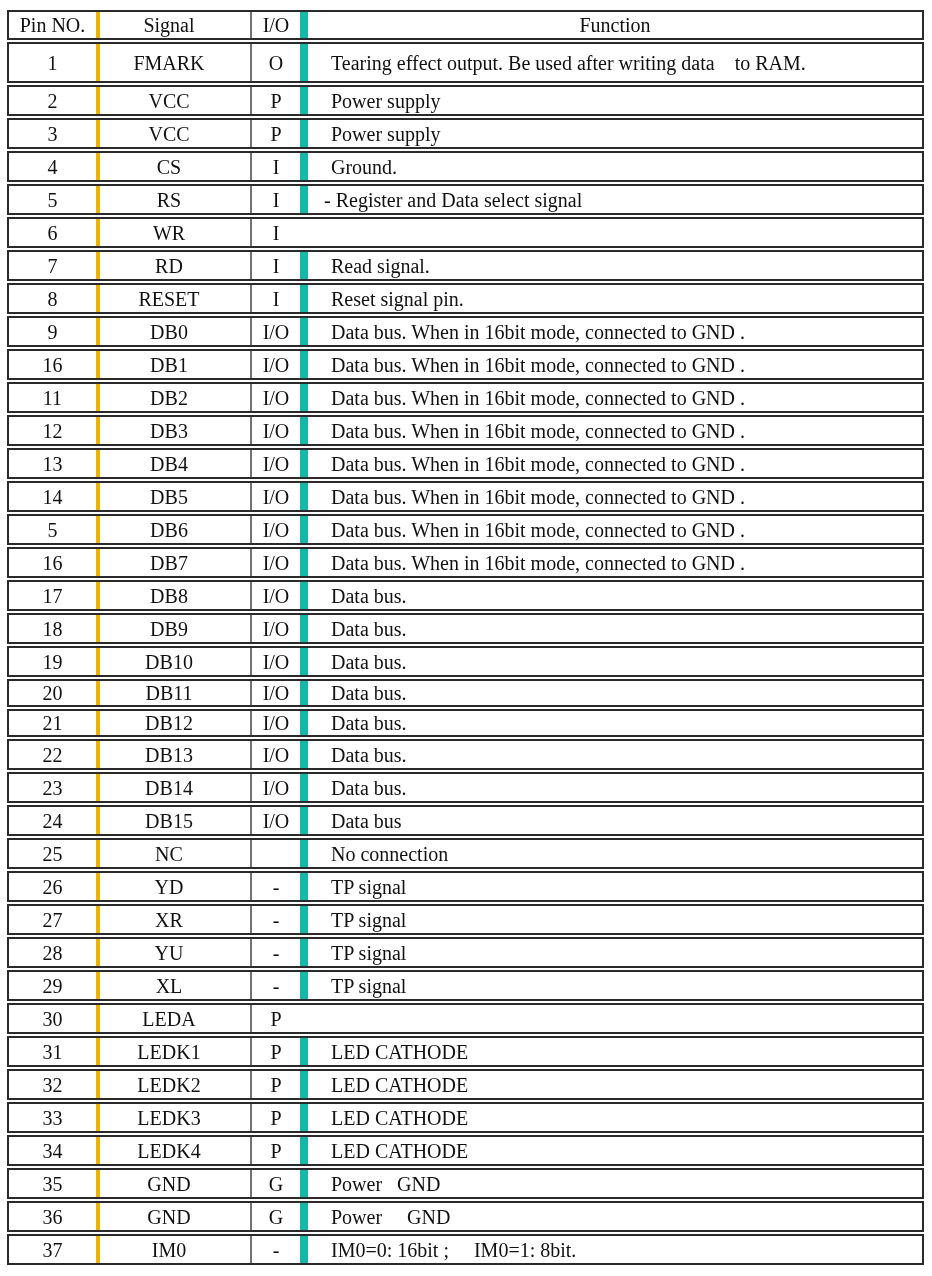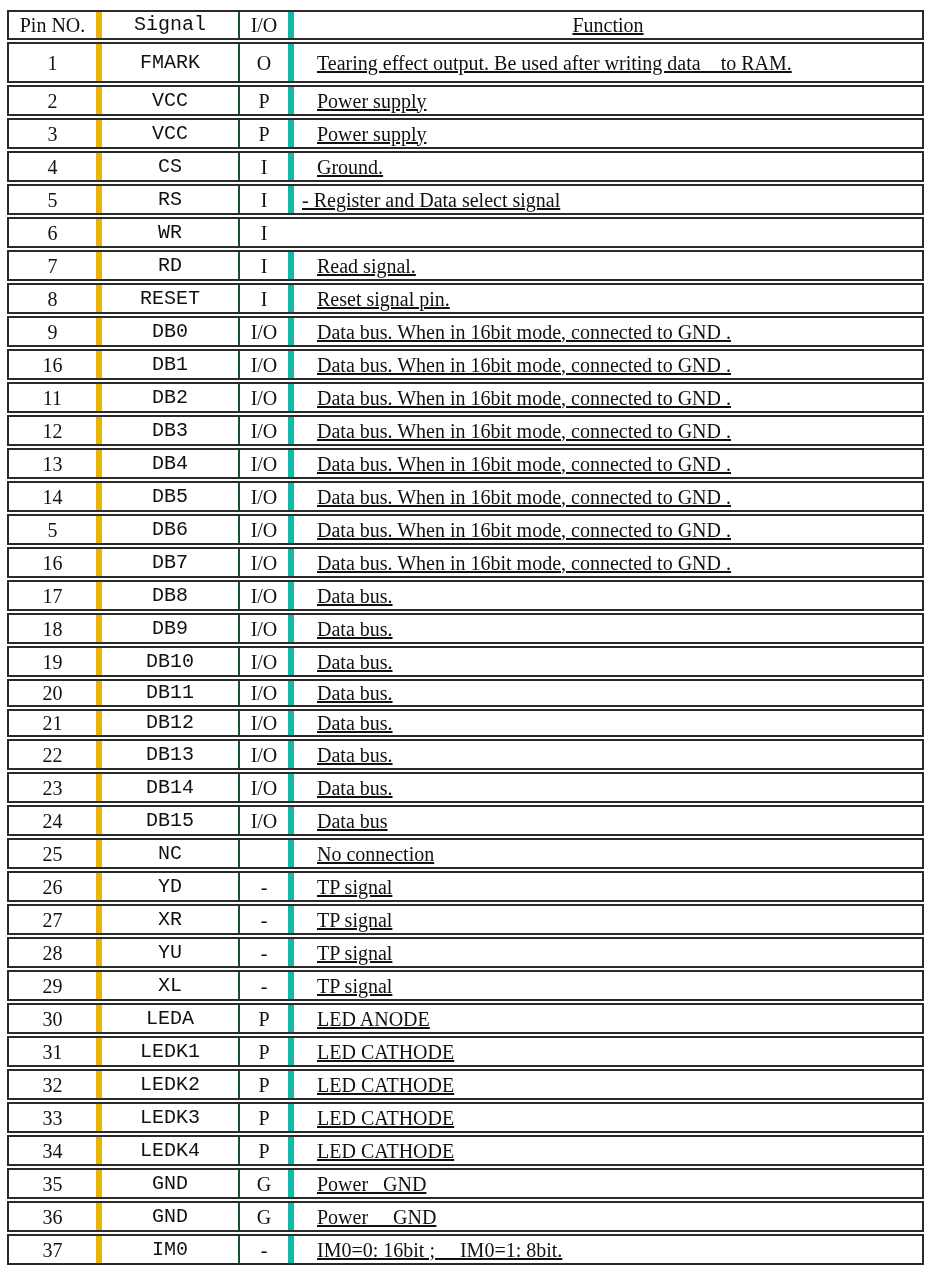--- a/index.html
+++ b/index.html
@@ -36,30 +36,29 @@
     box-sizing: border-box;
     display: flex;
     align-items: center;
     justify-content: center;
     font-size: 20px;
     line-height: 1;
     white-space: pre;
     overflow: hidden;
   }
   .c-pin { width: 87px; }
-  .c-sig { width: 142px; border-left: 6px solid #eab308; font-family: Liberation Mono, monospace; }
-  .c-io  { width: 50px;  border-left: 2px solid #14532d; }
+  .c-sig { width: 142px; border-left: 4px solid #eab308; }
+  .c-io  { width: 50px;  border-left: 2px solid #737373; margin-left: 12px; }
   .c-fn  {
     flex: 1;
-    border-left: 6px solid #14b8a6;
+    border-left: 8px solid #14b8a6;
     justify-content: flex-start;
     padding-left: 23px;
-    text-decoration: underline;
-  }
-  .c-fn.tight { padding-left: 8px; }
+  }
+  .c-fn.tight { padding-left: 16px; }
 </style>
 </head>
 <body>
 
 <div class="page">
   <div class="pin-table">
 
     <div class="row header">
       <div class="cell c-pin">Pin NO.</div>
       <div class="cell c-sig">Signal</div>
@@ -238,21 +237,20 @@
         <div class="row">
     <div class="cell c-pin">29</div>
     <div class="cell c-sig">XL</div>
     <div class="cell c-io">-</div>
     <div class="cell c-fn">TP signal</div>
   </div>
         <div class="row">
     <div class="cell c-pin">30</div>
     <div class="cell c-sig">LEDA</div>
     <div class="cell c-io">P</div>
-    <div class="cell c-fn">LED ANODE</div>
   </div>
         <div class="row">
     <div class="cell c-pin">31</div>
     <div class="cell c-sig">LEDK1</div>
     <div class="cell c-io">P</div>
     <div class="cell c-fn">LED CATHODE</div>
   </div>
         <div class="row">
     <div class="cell c-pin">32</div>
     <div class="cell c-sig">LEDK2</div>

